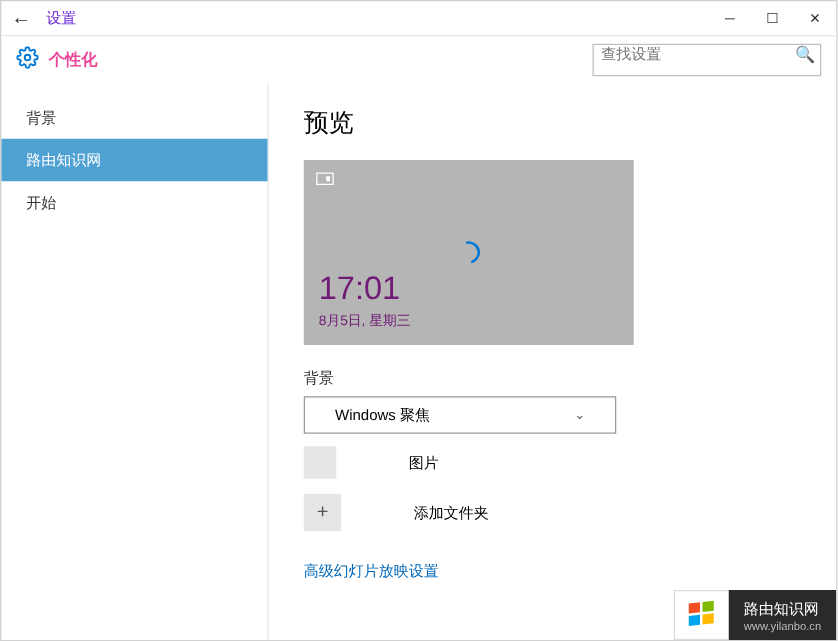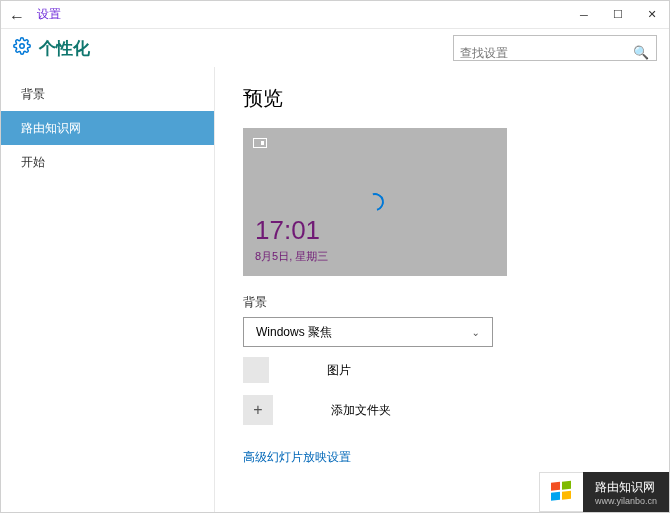--- a/index.html
+++ b/index.html
@@ -4,38 +4,38 @@
 <style>
 * { margin: 0; padding: 0; box-sizing: border-box; font-family: "Microsoft YaHei", "Segoe UI", sans-serif; }
 body { background: #fff; width: 670px; height: 513px; overflow: hidden; position: relative; border: 1px solid #d0d0d0; }
 .titlebar { height: 28px; display: flex; align-items: center; border-bottom: 1px solid #e8e8e8; }
 .titlebar .back { width: 32px; text-align: center; font-size: 16px; color: #333; }
 .titlebar .title { font-size: 12px; color: #6d28d9; flex: 1; padding-left: 4px; }
 .titlebar .wincontrols { display: flex; }
 .titlebar .wincontrols div { width: 34px; height: 28px; display: flex; align-items: center; justify-content: center; font-size: 11px; color: #333; }
 .header { height: 38px; display: flex; align-items: center; padding: 0 8px; }
 .header .gear { color: #0078d7; margin-right: 8px; margin-left: 4px; }
-.header .section-title { font-size: 17px; color: #0f766e; flex: 1; font-weight: 600; }
-.search { width: 204px; height: 26px; border: 1px solid #bfbfbf; display: flex; align-items: flex-end; padding: 0 6px; margin-right: 4px; }
+.header .section-title { font-size: 13px; color: #ec4899; flex: 1; font-weight: 600; }
+.search { width: 183px; height: 26px; border: 1px solid #bfbfbf; display: flex; align-items: flex-start; padding: 0 6px; margin-right: 4px; }
 .search input { border: none; outline: none; flex: 1; font-size: 12px; color: #888; background: transparent; }
 .search .sicon { color: #888; font-size: 13px; }
 .body { display: flex; height: calc(100% - 66px); }
 .sidebar { width: 214px; border-right: 1px solid #e8e8e8; padding-top: 10px; }
 .sidebar .item { height: 34px; display: flex; align-items: center; padding-left: 20px; font-size: 12px; color: #333; }
 .sidebar .item.active { background: #4ea1d3; color: #fff; }
 .content { flex: 1; padding: 18px 28px; overflow-y: auto; }
 .content h2 { font-size: 20px; font-weight: 400; margin-bottom: 16px; }
 .preview { width: 264px; height: 148px; background: #b5b5b5; position: relative; color: #701a75; }
 .preview .screen-icon { position: absolute; top: 10px; left: 10px; width: 14px; height: 10px; border: 1px solid #fff; }
 .preview .screen-icon::after { content:""; position:absolute; right:2px; top:2px; bottom:2px; width:3px; background:#fff; }
 .preview .spinner { position: absolute; top: 50%; left: 50%; width: 18px; height: 18px; border: 2px solid transparent; border-top-color: #0078d7; border-right-color:#0078d7; border-radius: 50%; transform: translate(-50%,-50%) rotate(30deg); }
 .preview .time { position: absolute; left: 12px; bottom: 30px; font-size: 26px; font-weight: 300; }
 .preview .date { position: absolute; left: 12px; bottom: 12px; font-size: 11px; }
 .label { font-size: 12px; color: #333; margin-top: 18px; margin-bottom: 6px; }
-.dropdown { width: 250px; height: 30px; border: 1px solid #999; display: flex; align-items: center; justify-content: space-between; padding: 0 12px; font-size: 12px; }
+.dropdown { width: 250px; height: 30px; border: 1px solid #999; display: flex; align-items: center; justify-content: space-between; padding: 0 24px; font-size: 12px; }
 .dropdown .chev { font-size: 10px; color: #555; }
 .album-row { display: flex; align-items: center; margin-top: 10px; }
 .album-thumb { width: 26px; height: 26px; background: #e6e6e6; margin-right: 10px; }
 .album-label { font-size: 12px; margin-left: 48px; }
 .add-row { display: flex; align-items: center; margin-top: 12px; }
 .add-btn { width: 30px; height: 30px; background: #e6e6e6; display: flex; align-items: center; justify-content: center; font-size: 16px; color: #555; margin-right: 10px; }
 .link { color: #0067b8; font-size: 12px; margin-top: 24px; display: inline-block; }
 .watermark { position: absolute; right: 0; bottom: 0; display: flex; align-items: center; height: 40px; }
 .watermark .flag { width: 44px; height: 40px; background:#fff; display:flex; align-items:center; justify-content:center; border:1px solid #ddd; border-right:none; }
 .watermark .flag svg { width: 24px; height: 24px; }

